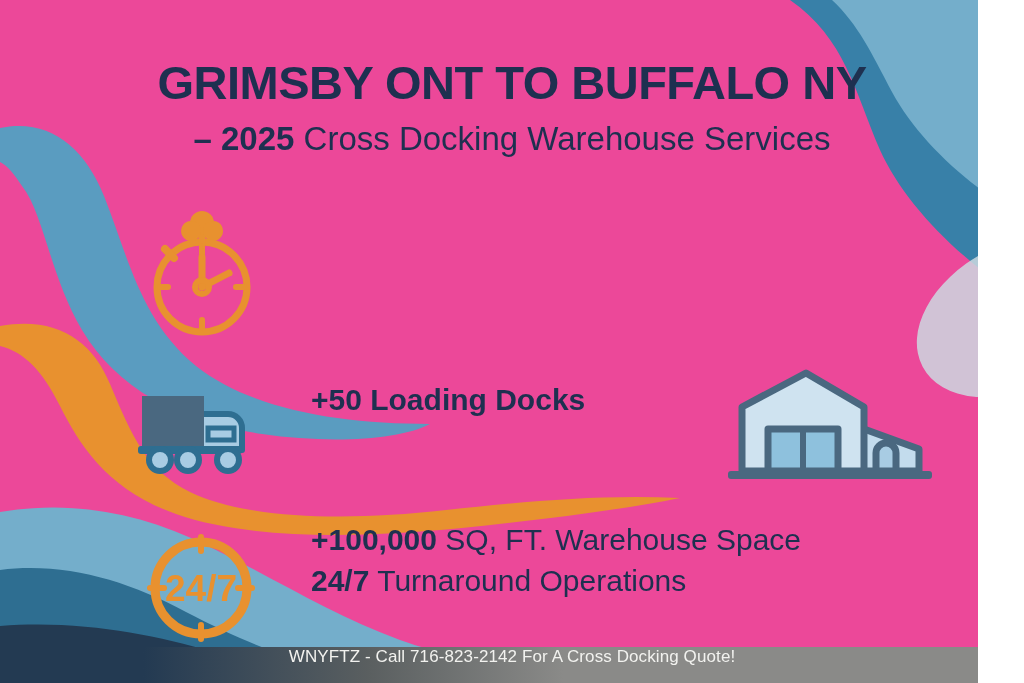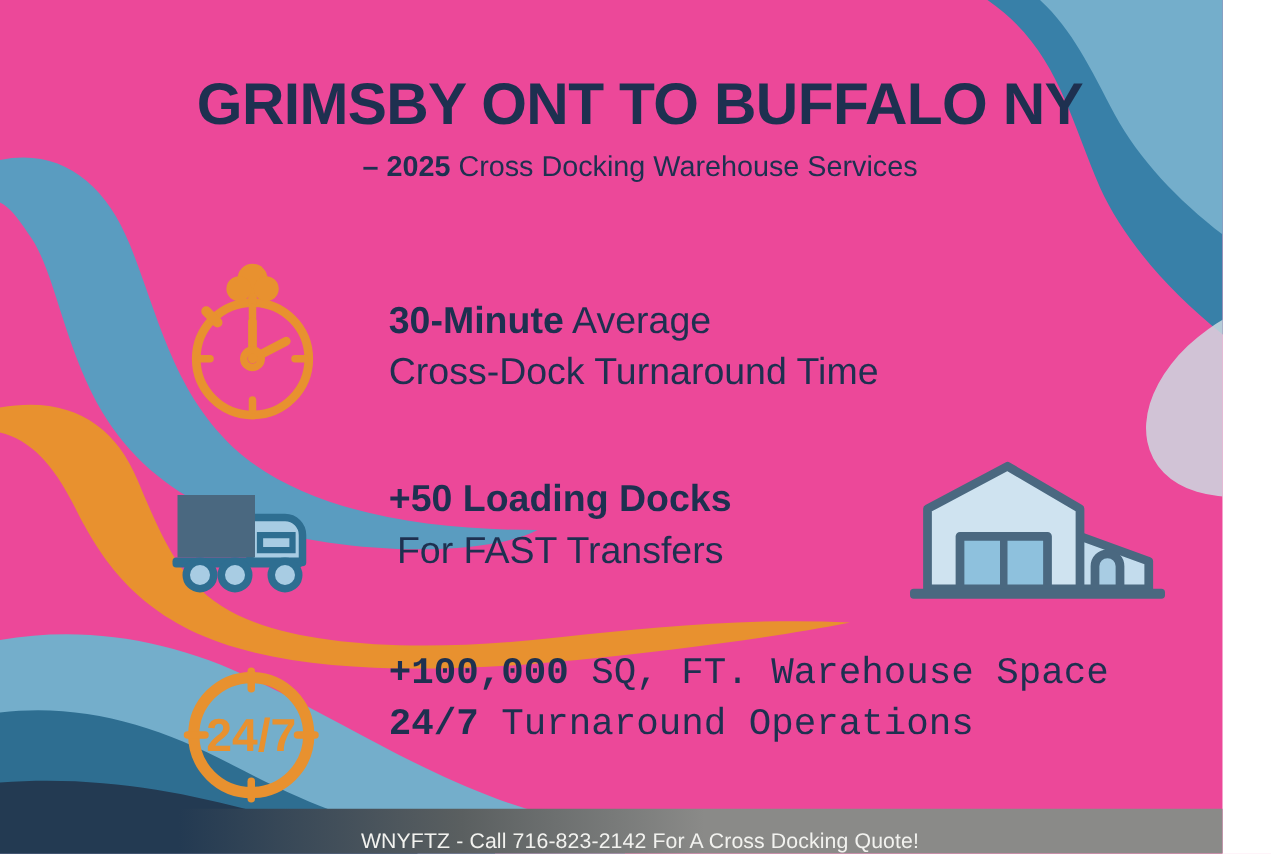--- a/index.html
+++ b/index.html
@@ -33,21 +33,21 @@
   .title {
     font-size: 47px;
     font-weight: bold;
     letter-spacing: -0.5px;
     color: #1e3050;
     line-height: 1.08;
     white-space: nowrap;
   }
   .subtitle {
     margin-top: 12px;
-    font-size: 23px;
+    font-size: 33px;
     color: #1e3050;
     line-height: 1.1;
     white-space: nowrap;
   }
   .subtitle .b { font-weight: bold; }
 
   
   .feature {
     position: absolute;
     z-index: 5;
@@ -57,21 +57,21 @@
   .feature-text {
     color: #1e3050;
     font-size: 30px;
     line-height: 1.38;
     white-space: nowrap;
   }
   .feature-text .b { font-weight: bold; }
 
   #feature-1 { left: 311px; top: 236px; }
   #feature-2 { left: 311px; top: 379px; text-align: center; }
-  #feature-3 { left: 311px; top: 519px; font-family: Liberation Mono, monospace; }
+  #feature-3 { left: 311px; top: 519px; }
 
   .icon-wrap {
     position: absolute;
     z-index: 5;
   }
   #icon-stopwatch { left: 141px; top: 209px; }
   #icon-truck     { left: 134px; top: 388px; }
   #icon-clock247  { left: 142px; top: 529px; }
   #icon-warehouse { left: 714px; top: 363px; }
 
@@ -80,21 +80,21 @@
     position: absolute;
     left: 0;
     bottom: 0;
     width: 1024px;
     height: 36px;
     z-index: 8;
     background: linear-gradient(90deg,
         #233a52 0%, #233a52 14%, #5a5f60 36%,
         #8a8a88 55%, #8a8a88 100%);
     display: flex;
-    align-items: flex-end;
+    align-items: flex-start;
     justify-content: center;
     margin-top: 20px;
   }
   .footer-text {
     color: #f2f2ef;
     font-size: 17px;
     letter-spacing: 0.1px;
     white-space: nowrap;
   }
 </style>
@@ -199,38 +199,25 @@
         <path d="M54,66 L124,66 L124,108 L54,108 Z" fill="#8ec1dd"></path>
         <path d="M89,66 L89,108" stroke-width="6"></path>
 
         <path d="M162,90 a10,10 0 0,1 20,0 L182,108 L162,108 Z" fill="#a8cce3"></path>
       </g>
 
       <rect x="14" y="108" width="204" height="8" rx="3" fill="#4a6880"></rect>
     </svg>
   </div>
 
-  <div class="feature" id="feature-1">
-    <div class="feature-text">
-      <div>
-        <span class="b">30-Minute</span><span> Average</span>
-      </div>
-      <div>
-        <span>Cross-Dock Turnaround Time</span>
-      </div>
-    </div>
-  </div>
 
   <div class="feature" id="feature-2">
     <div class="feature-text">
       <div>
         <span class="b">+50 Loading Docks</span>
-      </div>
-      <div>
-        <span>For FAST Transfers</span>
       </div>
     </div>
   </div>
 
   <div class="feature" id="feature-3">
     <div class="feature-text">
       <div>
         <span class="b">+100,000</span><span> SQ, FT. Warehouse Space</span>
       </div>
       <div>

